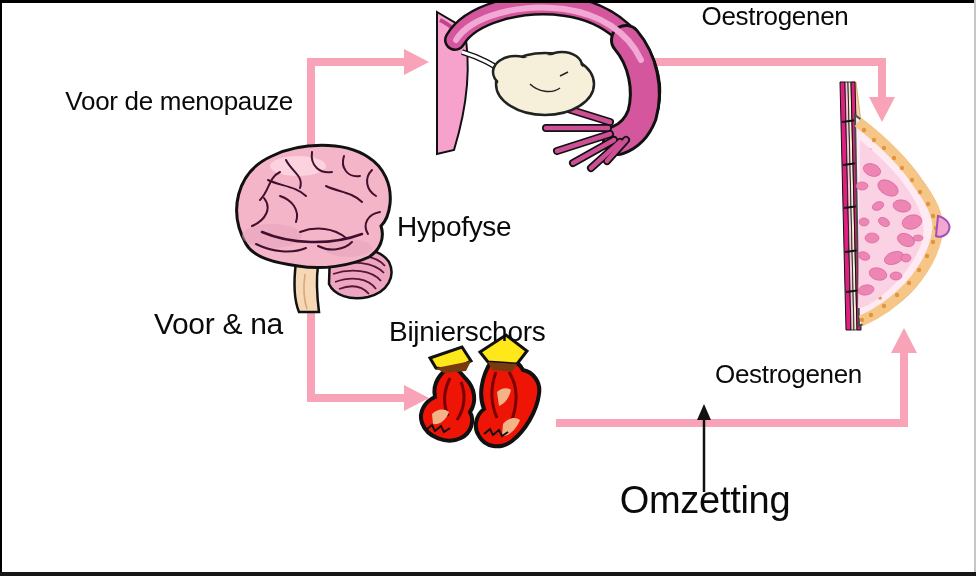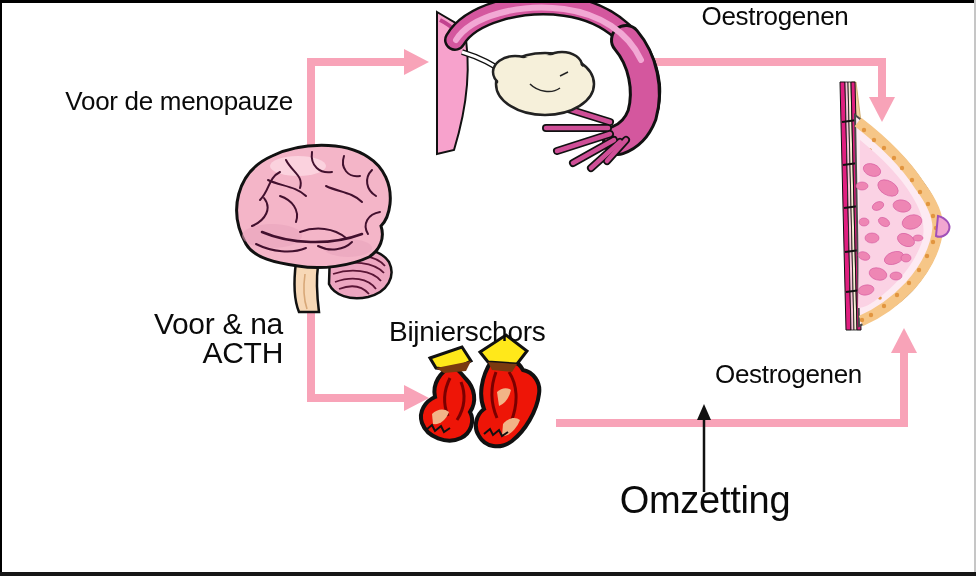--- a/index.html
+++ b/index.html
@@ -253,24 +253,24 @@
       <path d="M 436,368 L 471,361 L 466,371 L 444,373 Z" fill="#7a3a10"></path>
       <path d="M 480,352 L 506,335 L 527,351 L 517,364 L 488,362 Z" fill="#ffe81a" stroke="#111" stroke-width="3"></path>
       <path d="M 488,362 L 517,364 L 512,372 L 492,370 Z" fill="#7a3a10"></path>
     </g>
   </svg>
 
   <div class="lbl lbl-right pre-group">
     <div>Voor de menopauze</div>
   </div>
 
+  <div class="lbl hypofyse">Hypofyse</div>
 
   <div class="lbl lbl-right prepost-group">
     <div>Voor &amp; na</div>
-    <div>ACTH</div>
   </div>
 
   <div class="lbl bijnier">Bijnierschors</div>
 
 
   <div class="lbl oestro-mid">Oestrogenen</div>
 
   <div class="lbl lbl-center ovary-horm">
     <div>Oestrogenen</div>
   </div>

